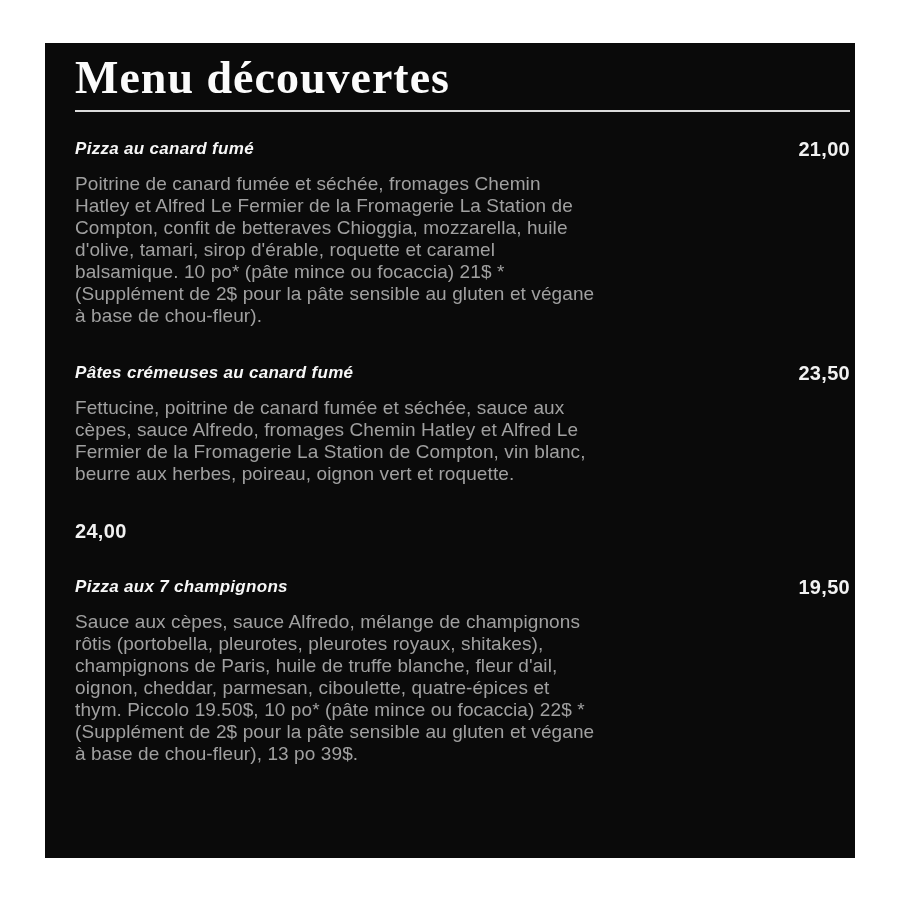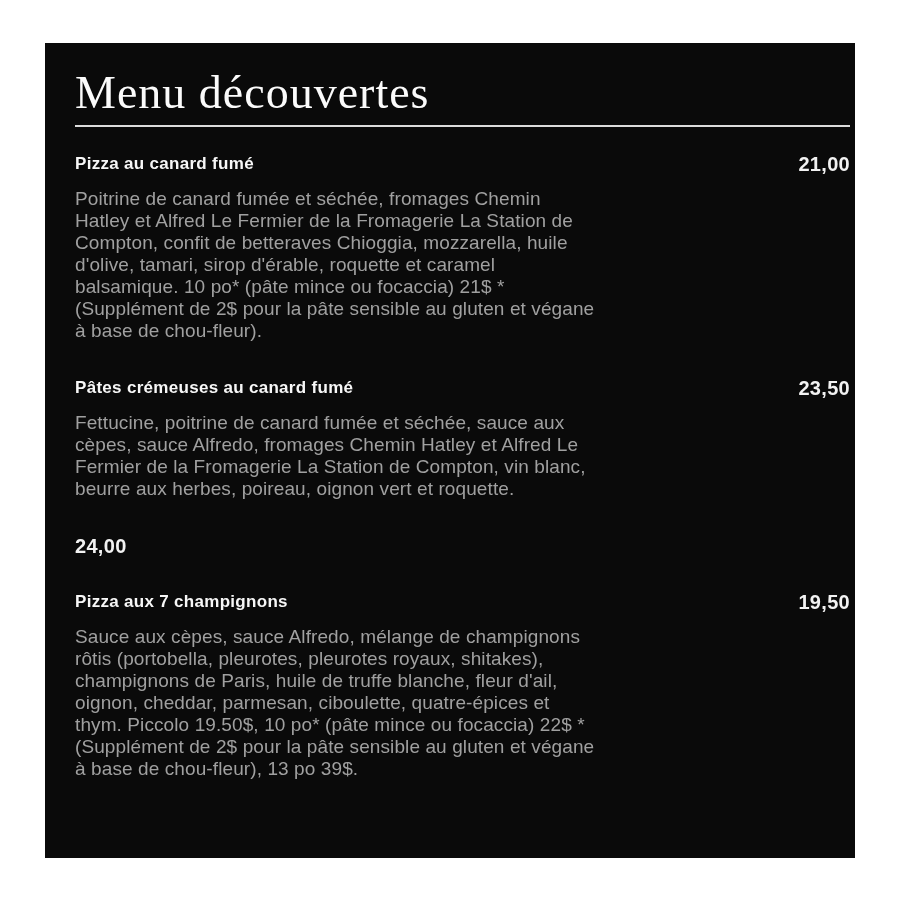--- a/index.html
+++ b/index.html
@@ -17,43 +17,44 @@
     left: 45px;
     top: 43px;
     width: 810px;
     height: 815px;
     background: #0a0a0a;
     box-sizing: border-box;
     padding: 10px 5px 0 30px;
   }
   .menu-title {
     font-family: "Liberation Serif", "DejaVu Serif", serif;
-    font-weight: normal;
+    font-weight: bold;
     font-size: 46px;
     line-height: 50px;
     letter-spacing: 1px;
     color: #fbfbfb;
-    margin: 15px 0 27px 0;
+    margin: 0 0 27px 0;
     padding-bottom: 7px;
     border-bottom: 2px solid #dcdcdc;
   }
   .menu-item {
     margin-bottom: 36px;
   }
   .item-head {
     display: flex;
     justify-content: space-between;
     align-items: flex-start;
     line-height: 20px;
   }
   .item-name {
     font-size: 17px;
     font-weight: bold;
     letter-spacing: 0.3px;
     color: #f7f7f7;
+    font-style: italic;
   }
   .item-price {
     font-size: 20px;
     font-weight: bold;
     letter-spacing: 0.3px;
     color: #f2f2f2;
     white-space: nowrap;
   }
   .item-desc {
     margin-top: 14px;

